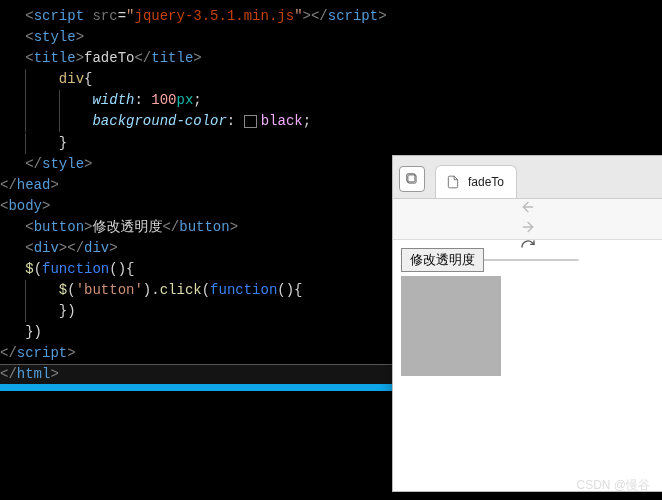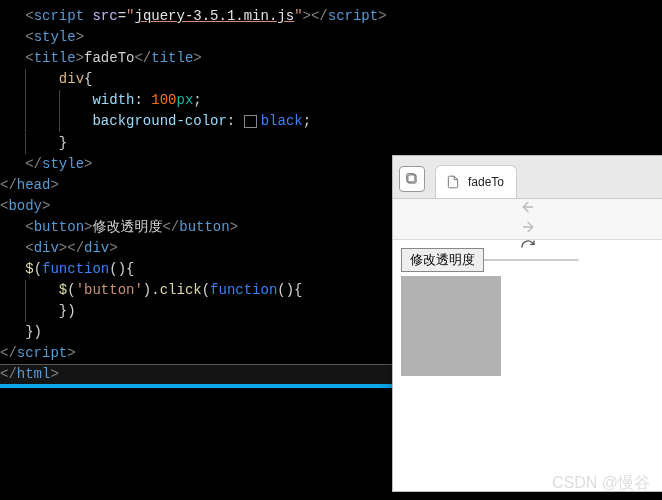--- a/index.html
+++ b/index.html
@@ -22,46 +22,46 @@
   .indent-guide {
     border-left: 1px solid #444;
     display: inline-block;
     width: 0;
     height: 21px;
     vertical-align: middle;
     margin-right: -1px;
   }
   .t-bracket { color: #808080; }
   .t-tag { color: #569cd6; }
-  .t-attr { color: #c4b5fd; }
+  .t-attr { color: #737373; }
   .t-eq { color: #d4d4d4; }
   .t-str { color: #ce9178; }
-  .t-str-u { color: #e5e5e5; text-decoration: underline; text-decoration-color: #ce9178; }
+  .t-str-u { color: #c2410c; text-decoration-color: #ce9178; }
   .t-text { color: #d4d4d4; }
   .t-sel { color: #d7ba7d; }
   .t-brace { color: #d4d4d4; }
-  .t-prop { color: #9cdcfe; }
+  .t-prop { color: #9cdcfe; font-style: italic; }
   .t-colon { color: #d4d4d4; }
-  .t-num { color: #f97316; margin-top: 12px; }
+  .t-num { color: #fca5a5; margin-top: 12px; }
   .t-unit { color: #14b8a6; }
-  .t-val { color: #3b82f6; }
+  .t-val { color: #f0abfc; }
   .t-func { color: #dcdcaa; }
   .t-keyword { color: #3b82f6; }
   .swatch {
     display: inline-block;
     width: 11px; height: 11px;
     border: 1px solid #888;
     background: #000;
     vertical-align: middle;
     margin-right: 4px;
   }
   .cursor-line {
     background: rgba(80,80,80,0.25);
     border-top: 1px solid #555;
-    border-bottom: 4px solid #0ea5e9;
+    border-bottom: 7px solid #0ea5e9;
     display: inline-block;
     height: 19px;
     line-height: 19px;
     vertical-align: middle;
     padding-right: 600px;
   }
 
   
   .browser {
     position: absolute;
@@ -160,21 +160,21 @@
     background: #000;
     opacity: 0.3;
     margin-top: 4px;
   }
 
   .watermark {
     position: absolute;
     bottom: 6px;
     right: 12px;
     color: #ddd;
-    font-size: 16px;
+    font-size: 12px;
     font-family: sans-serif;
     pointer-events: none;
   }
 </style>
 </head>
 <body>
 
 <div class="editor">
   <div class="line">   <span class="t-bracket">&lt;</span><span class="t-tag">script</span> <span class="t-attr">src</span><span class="t-eq">=</span><span class="t-str">"</span><span class="t-str-u">jquery-3.5.1.min.js</span><span class="t-str">"</span><span class="t-bracket">&gt;&lt;/</span><span class="t-tag">script</span><span class="t-bracket">&gt;</span></div>
   <div class="line">   <span class="t-bracket">&lt;</span><span class="t-tag">style</span><span class="t-bracket">&gt;</span></div>

